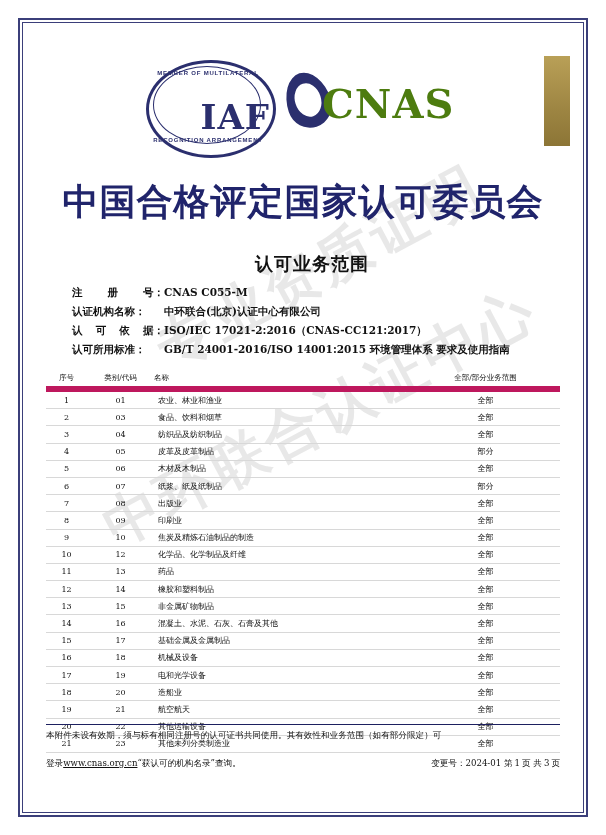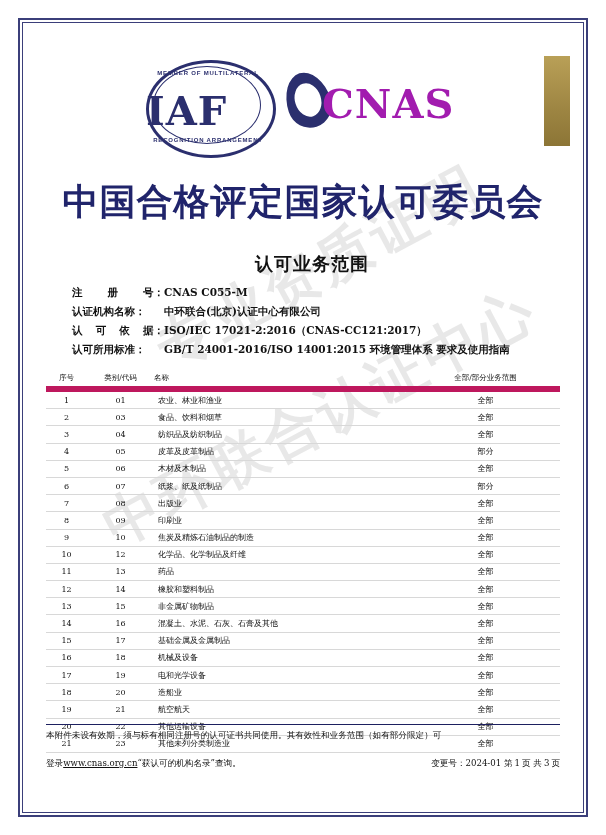--- a/index.html
+++ b/index.html
@@ -94,24 +94,24 @@
     position: absolute;
     left: 7px; top: 6px;
     width: 106px;
     height: 76px;
     border: 1px solid #2b2f6e;
     border-radius: 50%;
   }
   .iaf-main {
     position: absolute;
     left: 0; right: 0;
-    top: 32px;
-    text-align: left;
-    font-family: "DejaVu Serif", serif;
-    font-size: 40px;
+    top: 38px;
+    text-align: right;
+    font-family: "DejaVu Serif", serif;
+    font-size: 34px;
     font-weight: bold;
     color: #2b2f6e;
     letter-spacing: 1px;
     line-height: 38px;
   }
   .iaf-top-arc, .iaf-bottom-arc {
     position: absolute;
     left: 0; right: 0;
     text-align: center;
     font-size: 6px;
@@ -147,21 +147,21 @@
     background: #fff;
     border-radius: 50%;
   }
   .cnas-text {
     position: absolute;
     left: 38px;
     top: 14px;
     font-family: "DejaVu Serif", serif;
     font-size: 40px;
     font-weight: bold;
-    color: #a21caf;
+    color: #4d7c0f;
     letter-spacing: 1px;
   }
 
   
   .title-main {
     position: absolute;
     left: 0; right: 0;
     top: 178px;
     text-align: center;
     font-family: "DejaVu Serif", serif;

